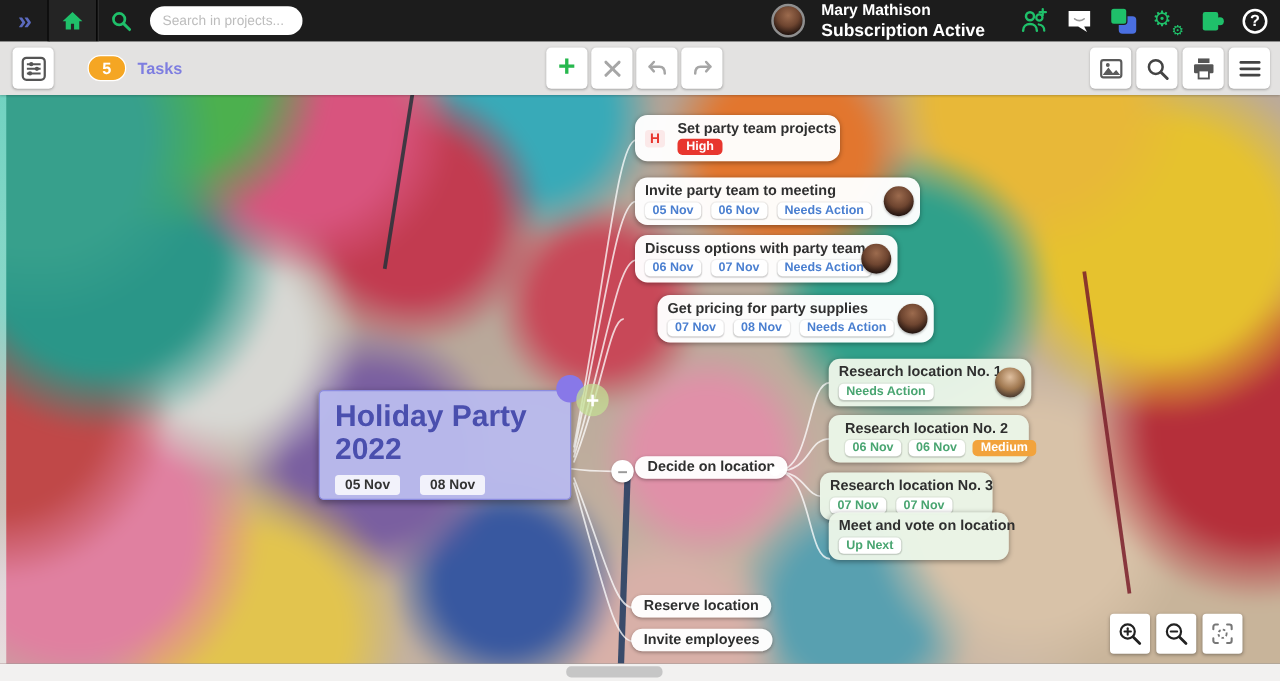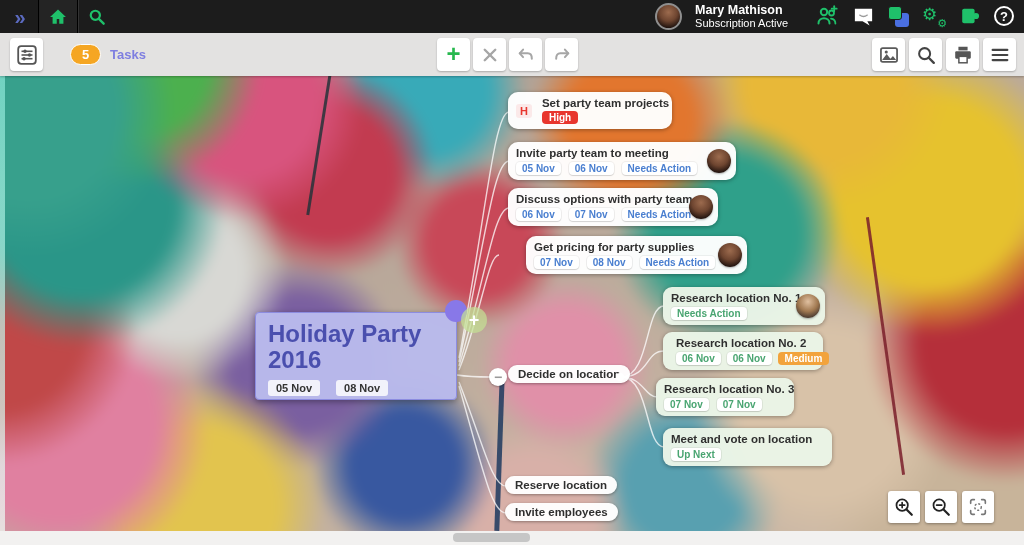--- a/index.html
+++ b/index.html
@@ -23,21 +23,21 @@
     background:#fff; font-size:11px; padding:0 10px; color:#444;
   }
   .search-pill::placeholder { color:#bdbdbd; }
   .tb-right { margin-left:auto; display:flex; align-items:center; gap:13px; padding-right:10px; }
   .tb-avatar {
     width:27px; height:27px; border-radius:50%; border:2px solid #8f8f8f;
     background:radial-gradient(circle at 50% 32%, #9c6b4e 0%, #6e4530 45%, #241510 78%);
   }
   .tb-user { line-height:1.15; margin-right:14px; }
   .tb-user .name { color:#fff; font-size:12.5px; font-weight:600; }
-  .tb-user .status { color:#fff; font-size:11px; font-weight:400; }
+  .tb-user .status { color:#fff; font-size:14px; font-weight:700; }
   .tb-icon { display:flex; align-items:center; justify-content:center; cursor:pointer; }
   .gear-wrap { position:relative; width:24px; height:24px; }
   .gear-big { position:absolute; left:0; top:0; font-size:17px; color:#1fc06a; }
   .gear-small { position:absolute; right:-1px; bottom:-2px; font-size:11px; color:#1fc06a; }
   .apps-wrap { position:relative; width:21px; height:21px; }
   .apps-back { position:absolute; right:0; bottom:0; width:14px; height:14px; border-radius:3px; background:#4a6fe0; }
   .apps-front { position:absolute; left:0; top:0; width:14px; height:14px; border-radius:3px; background:#1fc06a; border:1.5px solid #1c1c1c; }
   .help-circle {
     width:20px; height:20px; border-radius:50%; border:2px solid #fff;
     color:#fff; font-size:13px; font-weight:700; display:flex; align-items:center; justify-content:center;
@@ -178,20 +178,21 @@
         <path d="M12 3 2.5 12H5.5v8h5v-5.5h3V20h5v-8h3z" fill="#1fc06a"></path>
       </svg>
     </div>
     <div class="tb-sep"></div>
     <div class="tb-btn">
       <svg width="20" height="20" viewBox="0 0 24 24">
         <circle cx="10" cy="10" r="5.5" fill="none" stroke="#1fc06a" stroke-width="2.6"></circle>
         <line x1="14.5" y1="14.5" x2="20" y2="20" stroke="#1fc06a" stroke-width="2.8" stroke-linecap="round"></line>
       </svg>
     </div>
+    <input class="search-pill" placeholder="Search in projects..." style="">
 
     <div class="tb-right">
       <div class="tb-avatar"></div>
       <div class="tb-user">
         <div class="name">Mary Mathison</div>
         <div class="status">Subscription Active</div>
       </div>
       <div class="tb-icon">
         <svg width="24" height="24" viewBox="0 0 24 24">
           <circle cx="9" cy="8" r="3.2" fill="none" stroke="#1fc06a" stroke-width="2"></circle>
@@ -317,21 +318,21 @@
         <path d="M459 306 C484 370 492 410 506 410"></path>
         <path d="M459 310 C484 398 492 437 506 437"></path>
         <path d="M621 301 C650 301 645 230 664 230"></path>
         <path d="M621 301 C650 301 645 275 664 275"></path>
         <path d="M621 301 C643 301 645 321 657 321"></path>
         <path d="M621 301 C650 301 645 371 664 371"></path>
       </g>
     </svg>
 
     <div class="node root-node">
-      <div class="root-title">Holiday Party 2016</div>
+      <div class="root-title">Holiday Party 2022</div>
       <div class="root-chips">
         <span class="root-chip">05 Nov</span>
         <span class="root-chip">08 Nov</span>
       </div>
     </div>
     <div class="handle-dot"></div>
     <div class="handle-plus">
       <span>+</span>
     </div>
 
@@ -415,21 +416,21 @@
     </div>
 
     <div class="node card card-green" style="left:656px; top:302px; width:138px;">
       <div class="card-title">Research location No. 3</div>
       <div class="chips">
         <span class="chip chip-green">07 Nov</span>
         <span class="chip chip-green">07 Nov</span>
       </div>
     </div>
 
-    <div class="node card card-green" style="left:663px; top:352px; width:169px;">
+    <div class="node card card-green" style="left:663px; top:334px; width:144px;text-align:center;">
       <div class="card-title">Meet and vote on location</div>
       <div class="chips">
         <span class="chip chip-green">Up Next</span>
       </div>
     </div>
 
     <div class="node pill" style="left:505px; top:400px;">
       <span>Reserve location</span>
     </div>
 

